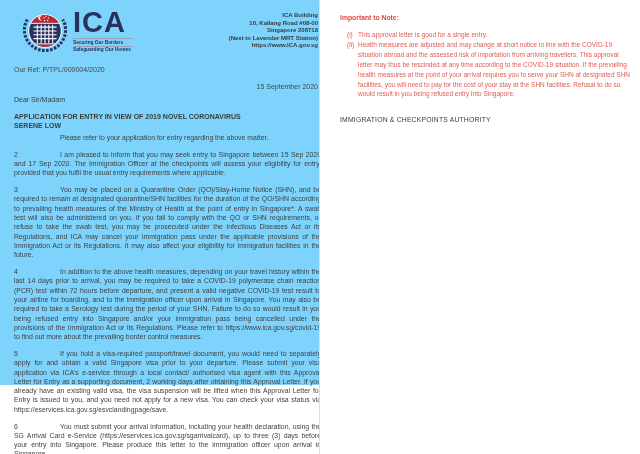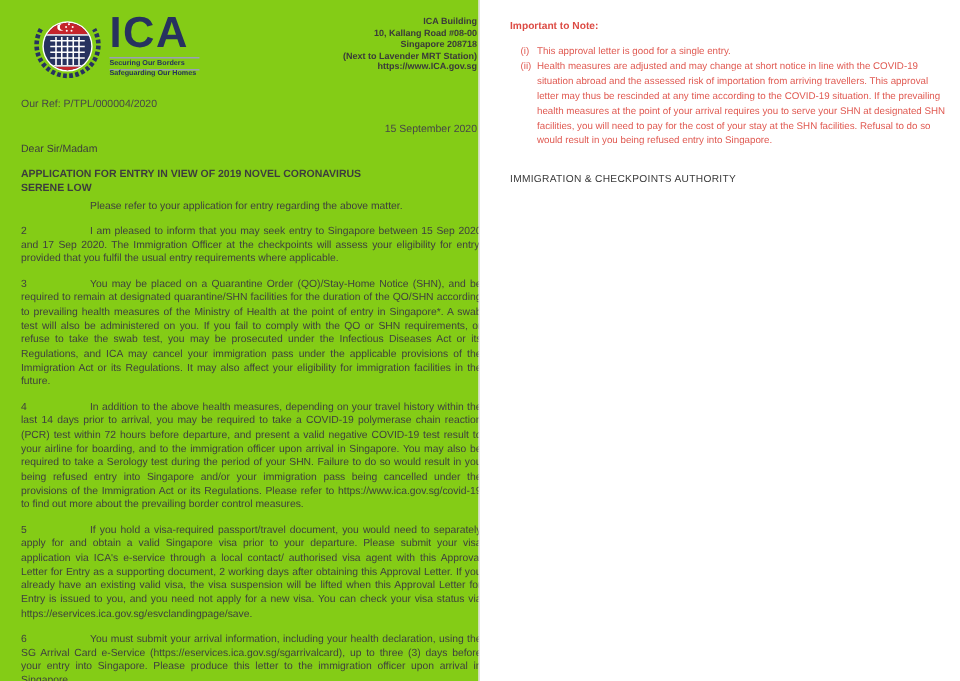--- a/index.html
+++ b/index.html
@@ -2,21 +2,21 @@
 <html><head>
 <meta charset="utf-8">
 <style>
   html,body{margin:0;padding:0;}
   body{
     width:640px;height:454px;position:relative;overflow:hidden;
     background:#ffffff;
     font-family:"Liberation Sans","DejaVu Sans",sans-serif;
     -webkit-font-smoothing:antialiased;
   }
-  .page-left{position:absolute;left:0;top:0;width:319px;height:454px;background:#84cc16;}
+  .page-left{position:absolute;left:0;top:0;width:319px;height:385px;background:#7dd3fc;}
   .page-divider{position:absolute;left:319px;top:0;width:1px;height:454px;background:#e0e0db;}
   .page-right{position:absolute;left:320px;top:0;width:320px;height:454px;background:#ffffff;}
 
   
   .logo{position:absolute;left:22px;top:6px;display:flex;align-items:flex-start;}
   .emblem{width:46px;height:48px;display:block;}
   .logo-right{margin-left:5px;padding-top:3px;}
   .ica-acronym{font-size:29px;font-weight:bold;color:#27325f;line-height:27px;letter-spacing:1px;}
   .taglines{margin-top:2px;width:60px;}
   .tagline{font-size:4.8px;font-weight:bold;color:#27325f;line-height:6px;border-top:0.5px solid #9aa0b8;padding-top:0.5px;white-space:nowrap;}

